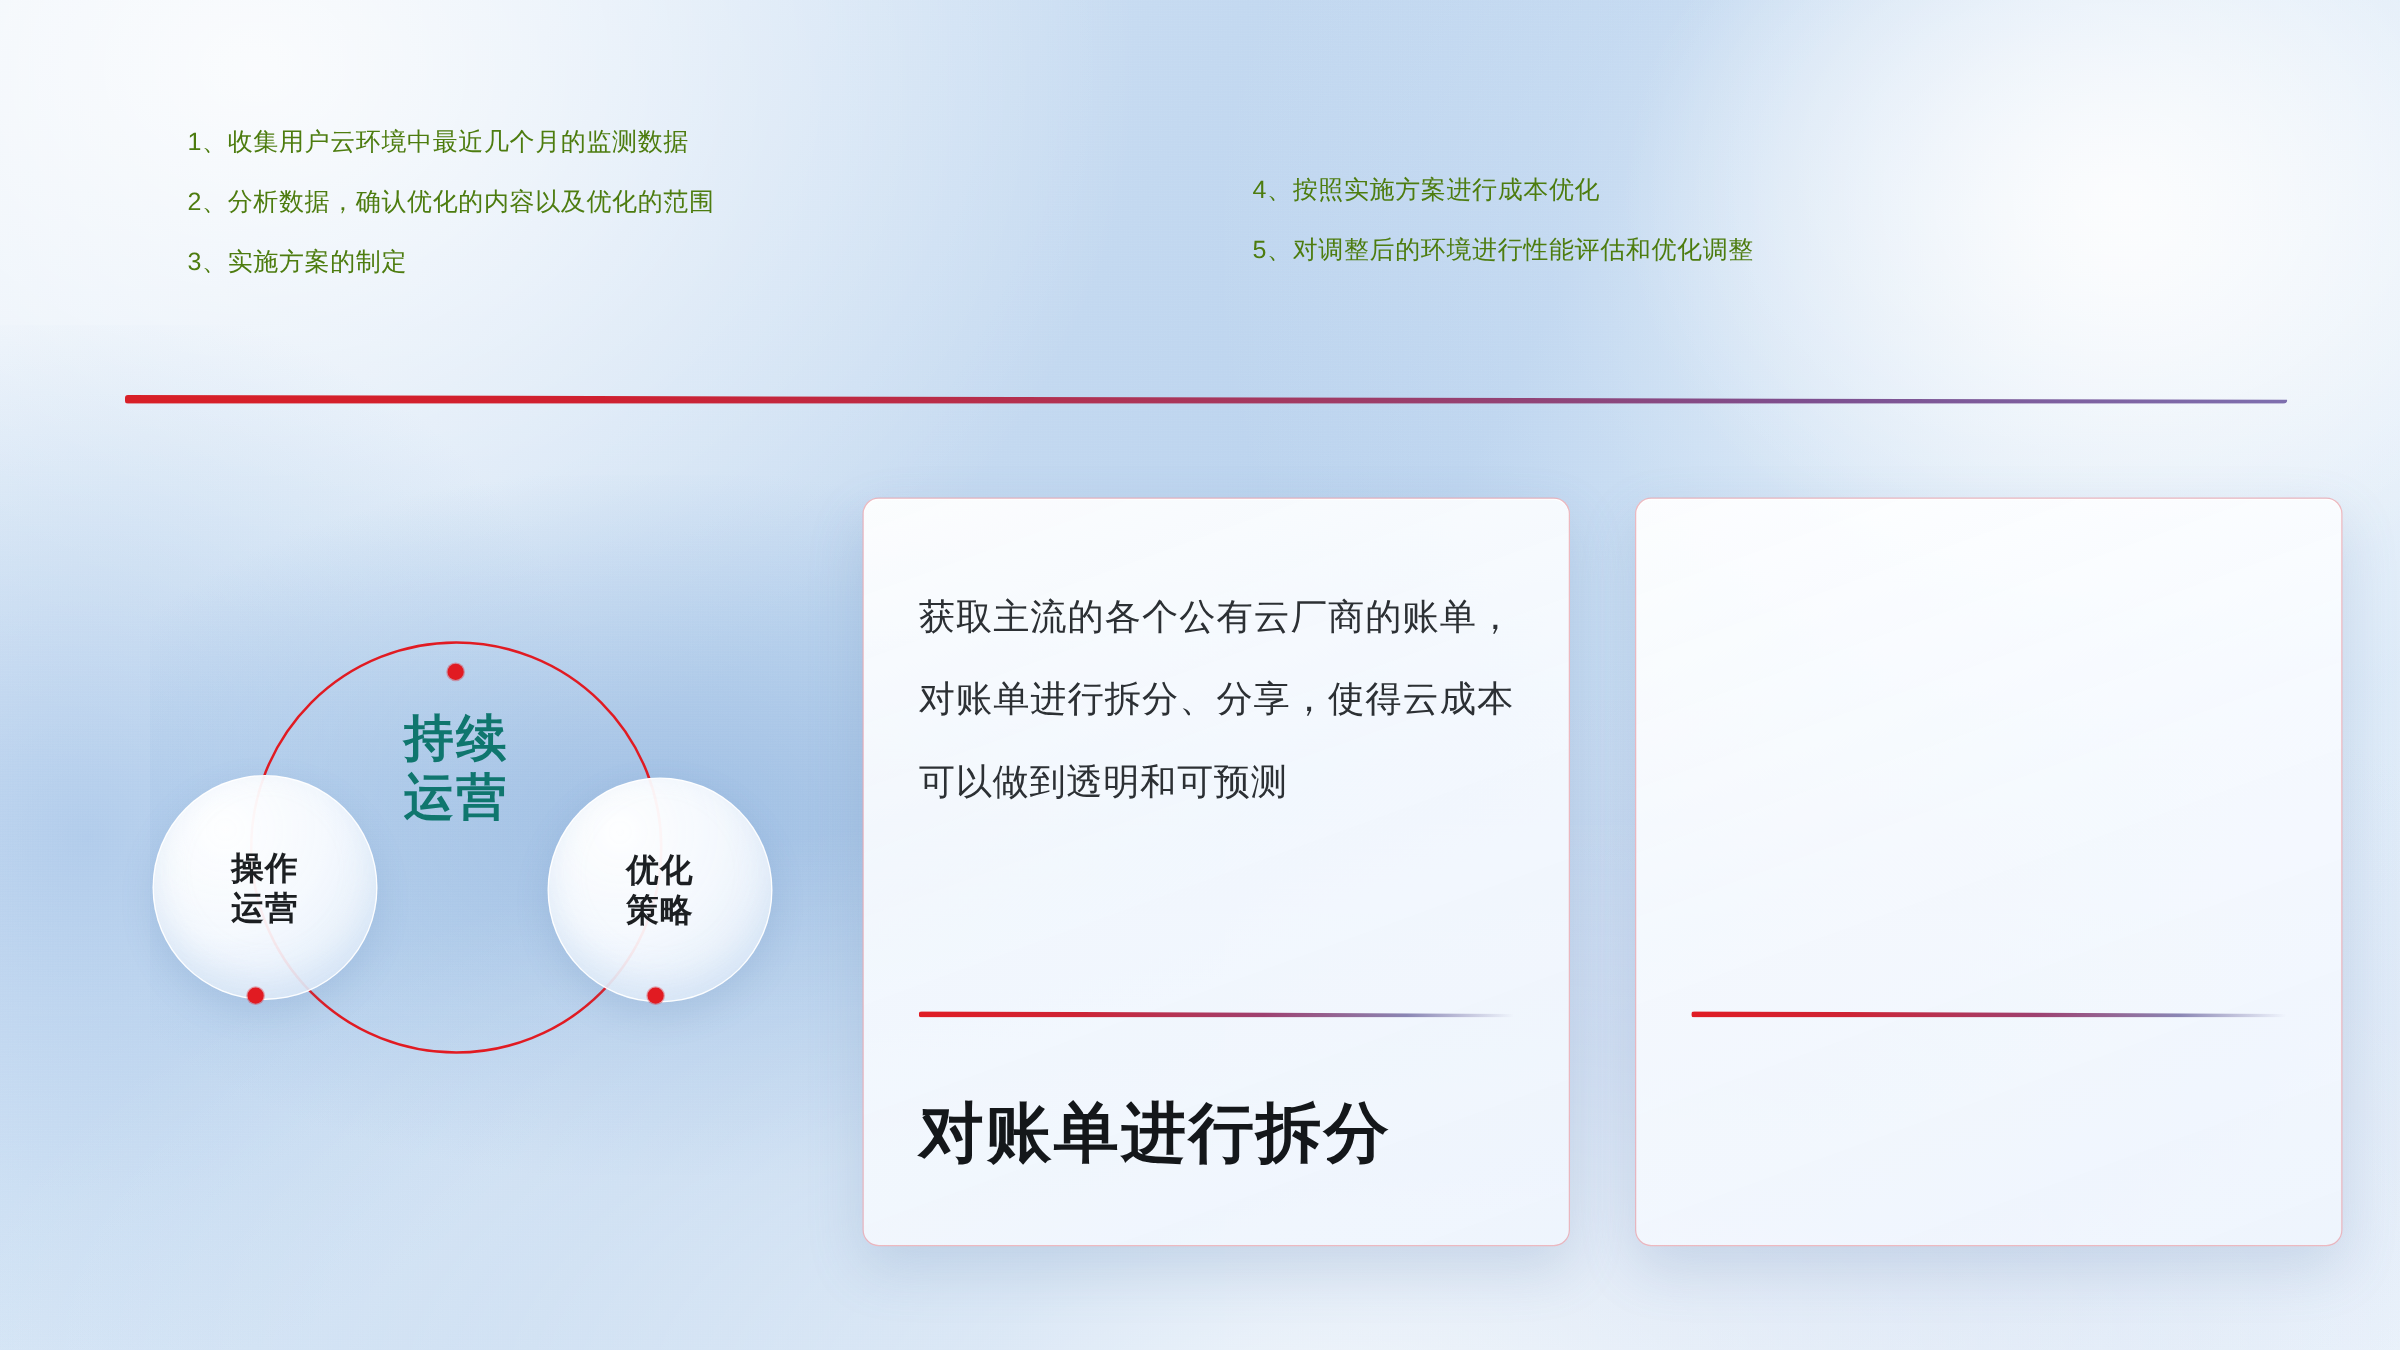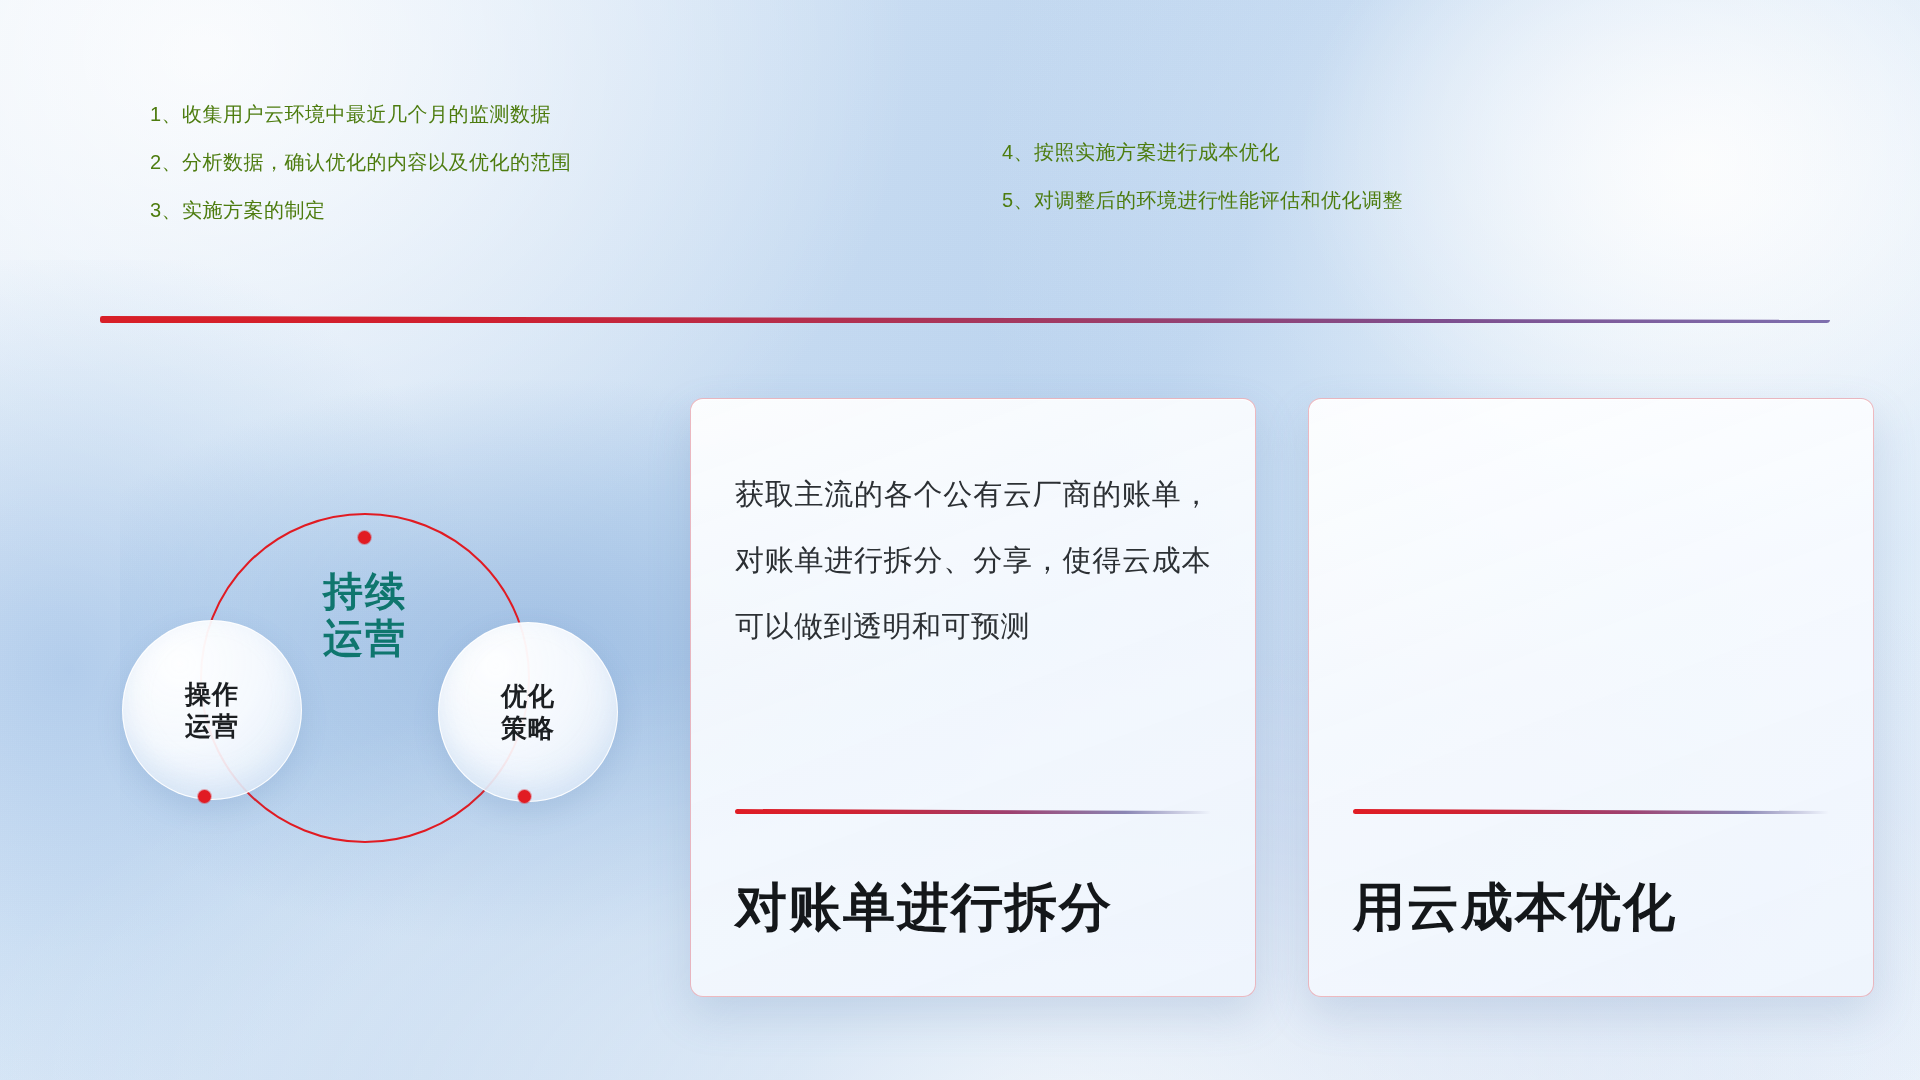--- a/index.html
+++ b/index.html
@@ -196,14 +196,13 @@
 </div>
 
 <div class="card" id="card-1">
   <div class="card-body">获取主流的各个公有云厂商的账单，对账单进行拆分、分享，使得云成本可以做到透明和可预测</div>
   <div class="card-rule"></div>
   <div class="card-title">对账单进行拆分</div>
 </div>
 
 <div class="card" id="card-2">
   <div class="card-rule"></div>
-  <div class="card-title">用云成本优化</div>
 </div>
 
 </body></html>

